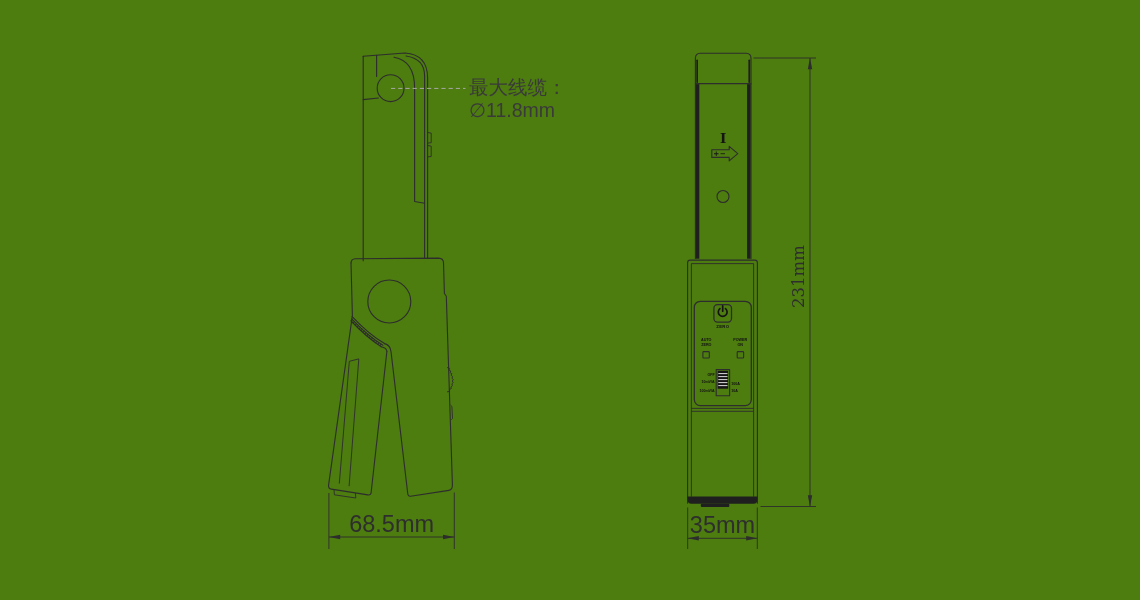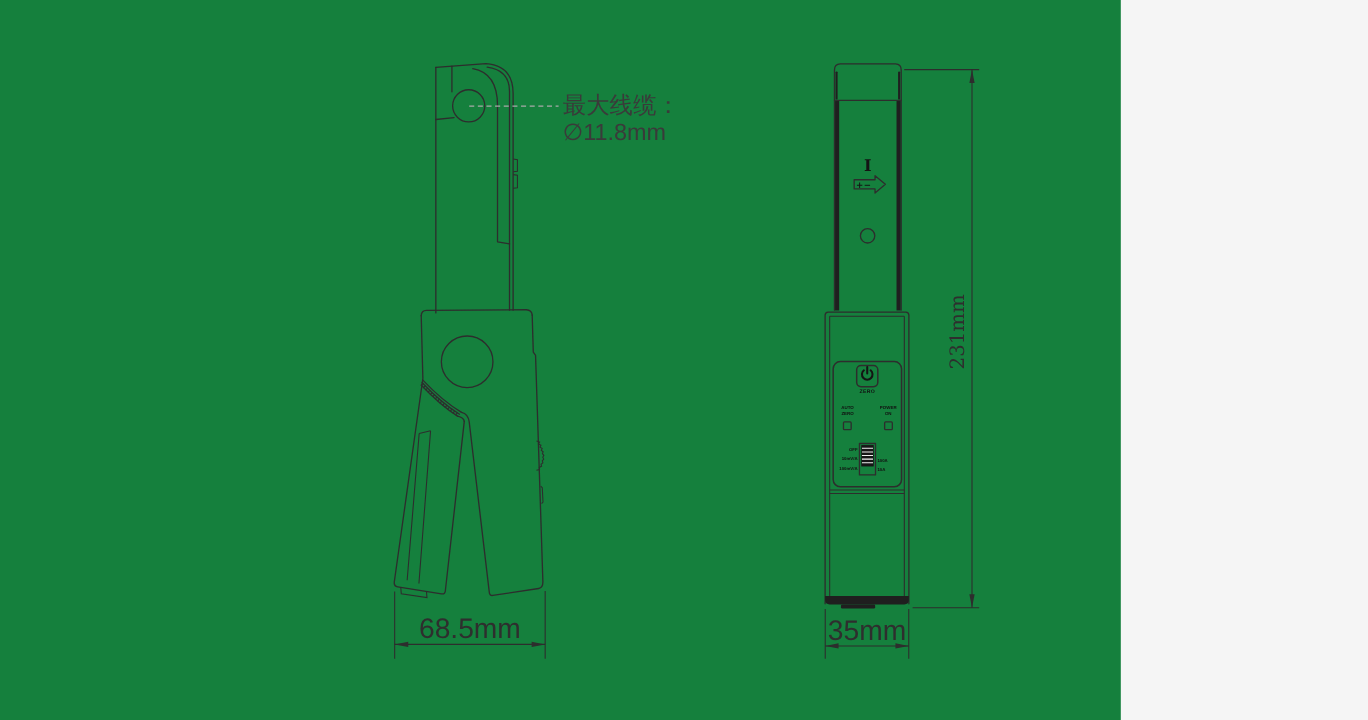--- a/index.html
+++ b/index.html
@@ -1,16 +1,16 @@
 <!DOCTYPE html>
 <html><head>
 <meta charset="utf-8">
 <style>
   html,body{margin:0;padding:0;background:#f5f5f5;width:1140px;height:600px;overflow:hidden;}
-  #stage{position:relative;width:934px;height:600px;background:#15803d;}
+  #stage{position:relative;width:1140px;height:600px;background:#4d7c0f;}
   svg{display:block;}
   .ln{stroke:#2d2d2d;stroke-width:1.1;fill:none;stroke-linecap:round;stroke-linejoin:round;}
   .lnthin{stroke:#2d2d2d;stroke-width:0.9;fill:none;}
   .dimln{stroke:#2d2d2d;stroke-width:0.9;fill:none;}
   .dimarrow{fill:#2d2d2d;stroke:none;}
   .dark{fill:#1f1f1f;stroke:none;}
   .hatch{stroke:#2d2d2d;stroke-width:2.6;fill:none;stroke-dasharray:1 1.7;stroke-linecap:butt;}
   .leader{stroke:#a9a9a9;stroke-width:1;fill:none;stroke-dasharray:4.2 3;}
   .dim-label{font:23.5px "Liberation Sans", sans-serif;fill:#2e2e2e;}
   .dim-label-v{font:16.5px "DejaVu Serif", serif;fill:#2e2e2e;}

